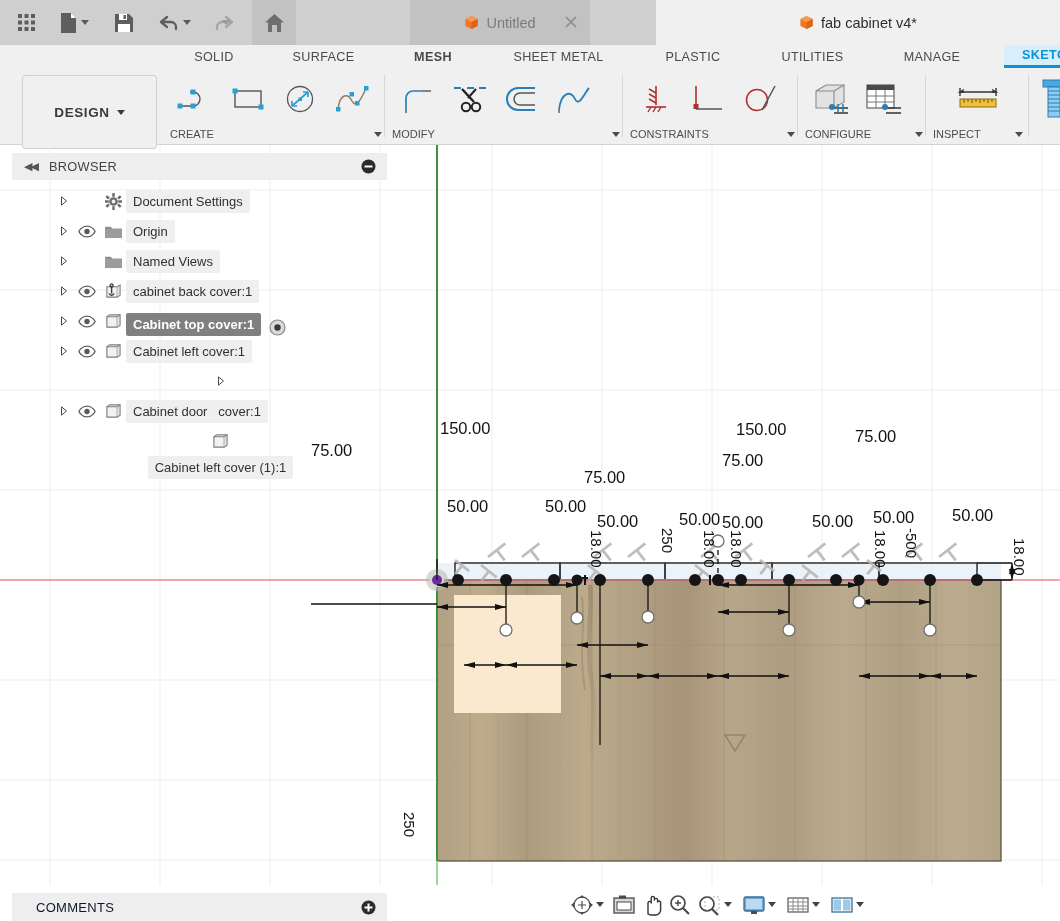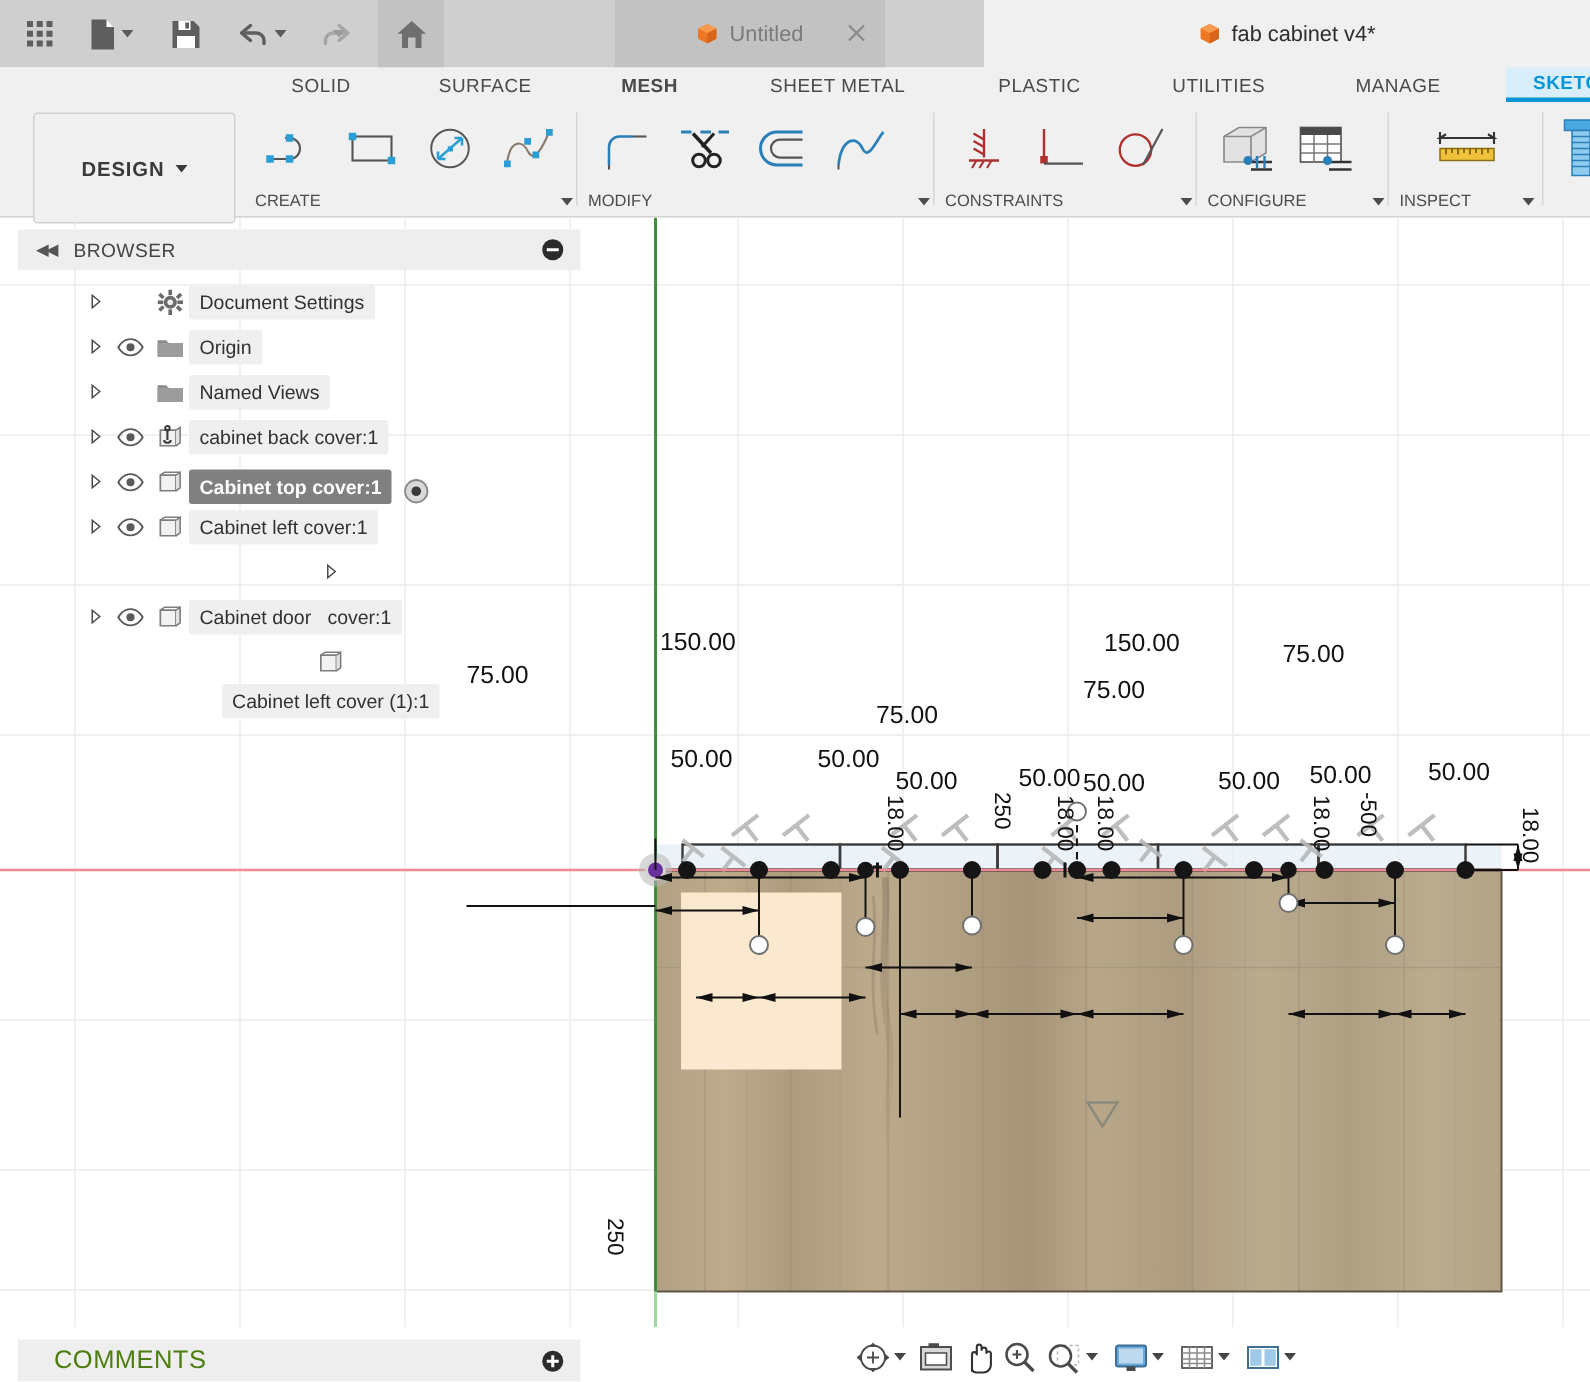--- a/index.html
+++ b/index.html
@@ -82,21 +82,21 @@
   #canvas-full{
     position:absolute;left:0;top:145px;width:1060px;height:740px;
     overflow:hidden;pointer-events:none;
   }
   
   #comments{
     position:absolute;left:12px;top:893px;width:375px;height:28px;
     background:#eeeeee;display:flex;align-items:center;box-sizing:border-box;
     padding-left:24px;
   }
-  #comments .ctitle{font-size:17px;color:#4d7c0f;letter-spacing:.3px;}
+  #comments .ctitle{font-size:13px;color:#0f172a;letter-spacing:.3px;}
   #comments-add{position:absolute;right:11px;top:7px;width:15px;height:15px;cursor:pointer;}
   
   #navbar{
     position:absolute;left:568px;top:888px;width:300px;height:33px;
     display:flex;align-items:center;
   }
   .navgrp{display:flex;align-items:center;height:33px;}
   .navbtn{width:27px;height:27px;display:flex;align-items:center;justify-content:center;cursor:pointer;}
   .navcaret{width:0;height:0;border-left:4px solid transparent;border-right:4px solid transparent;
     border-top:5px solid #444;margin:0 5px 0 1px;cursor:pointer;}

